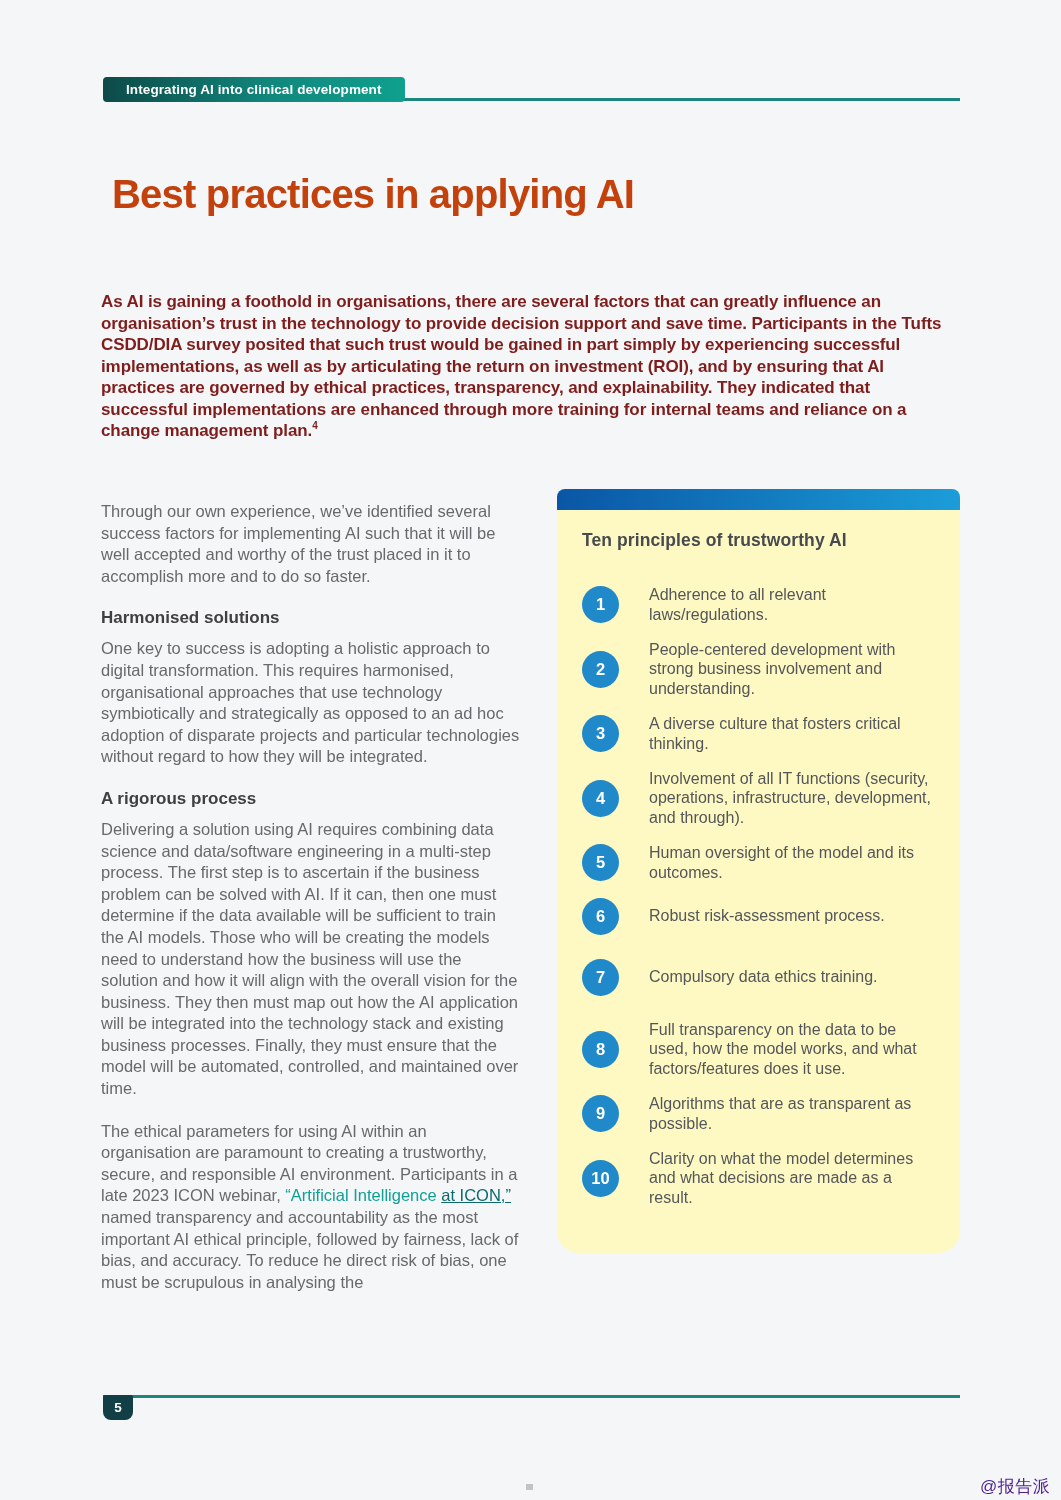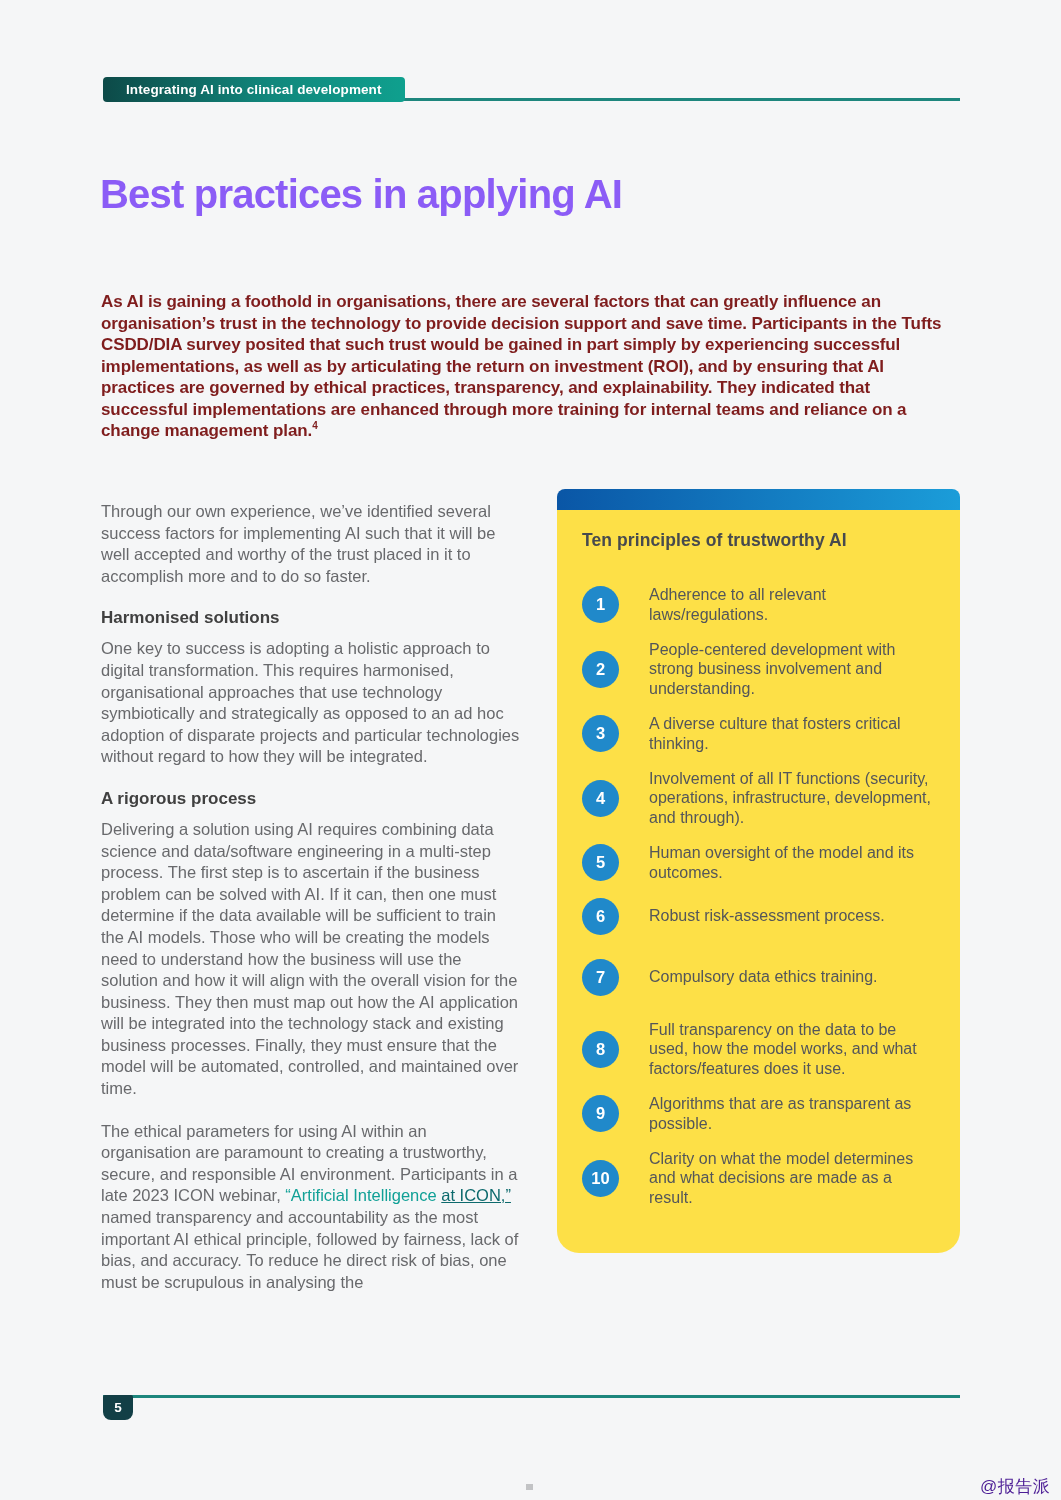--- a/index.html
+++ b/index.html
@@ -21,22 +21,22 @@
     display: flex; align-items: center;
     padding: 8px 23px;
     background: linear-gradient(90deg, #0d4a48 0%, #11877c 55%, #0fa08e 100%);
     border-radius: 4px;
     color: #ffffff; font-size: 13.5px; font-weight: bold;
     letter-spacing: 0.1px; z-index: 2;
   }
 
   
   .page-title {
-    position: absolute; left: 100px; top: 172px;
-    font-size: 40px; font-weight: bold; color: #8b5cf6;
+    position: absolute; left: 112px; top: 172px;
+    font-size: 40px; font-weight: bold; color: #c2410c;
     letter-spacing: -0.8px;
   }
   .intro {
     position: absolute; left: 101px; top: 291px; width: 852px;
     font-size: 17px; line-height: 21.5px; font-weight: bold;
     color: #7f1d1d; letter-spacing: -0.1px;
   }
   .intro sup { font-size: 10px; vertical-align: super; line-height: 0; }
 
   
@@ -55,21 +55,21 @@
   .link-light { color: #10a096; }
   .link-dark  { color: #0d6a6d; text-decoration: underline; }
 
   
   .sidebar { position: absolute; left: 557px; top: 489px; width: 403px; }
   .sidebar-bar {
     height: 21px; border-radius: 8px 8px 0 0;
     background: linear-gradient(90deg, #0a56a6 0%, #1b9dd9 100%);
   }
   .sidebar-body {
-    background: #fde047; border-radius: 0 0 22px 22px;
+    background: #fef9c3; border-radius: 0 0 22px 22px;
     padding: 20px 26px 30px 25px; min-height: 714px;
   }
   .sb-title {
     font-size: 17.5px; font-weight: bold; color: #474a4e;
     margin: 0 0 34px 0; letter-spacing: 0.1px;
   }
   .sb-row {
     display: flex; align-items: center; gap: 30px;
     margin-bottom: 15px;
   }

